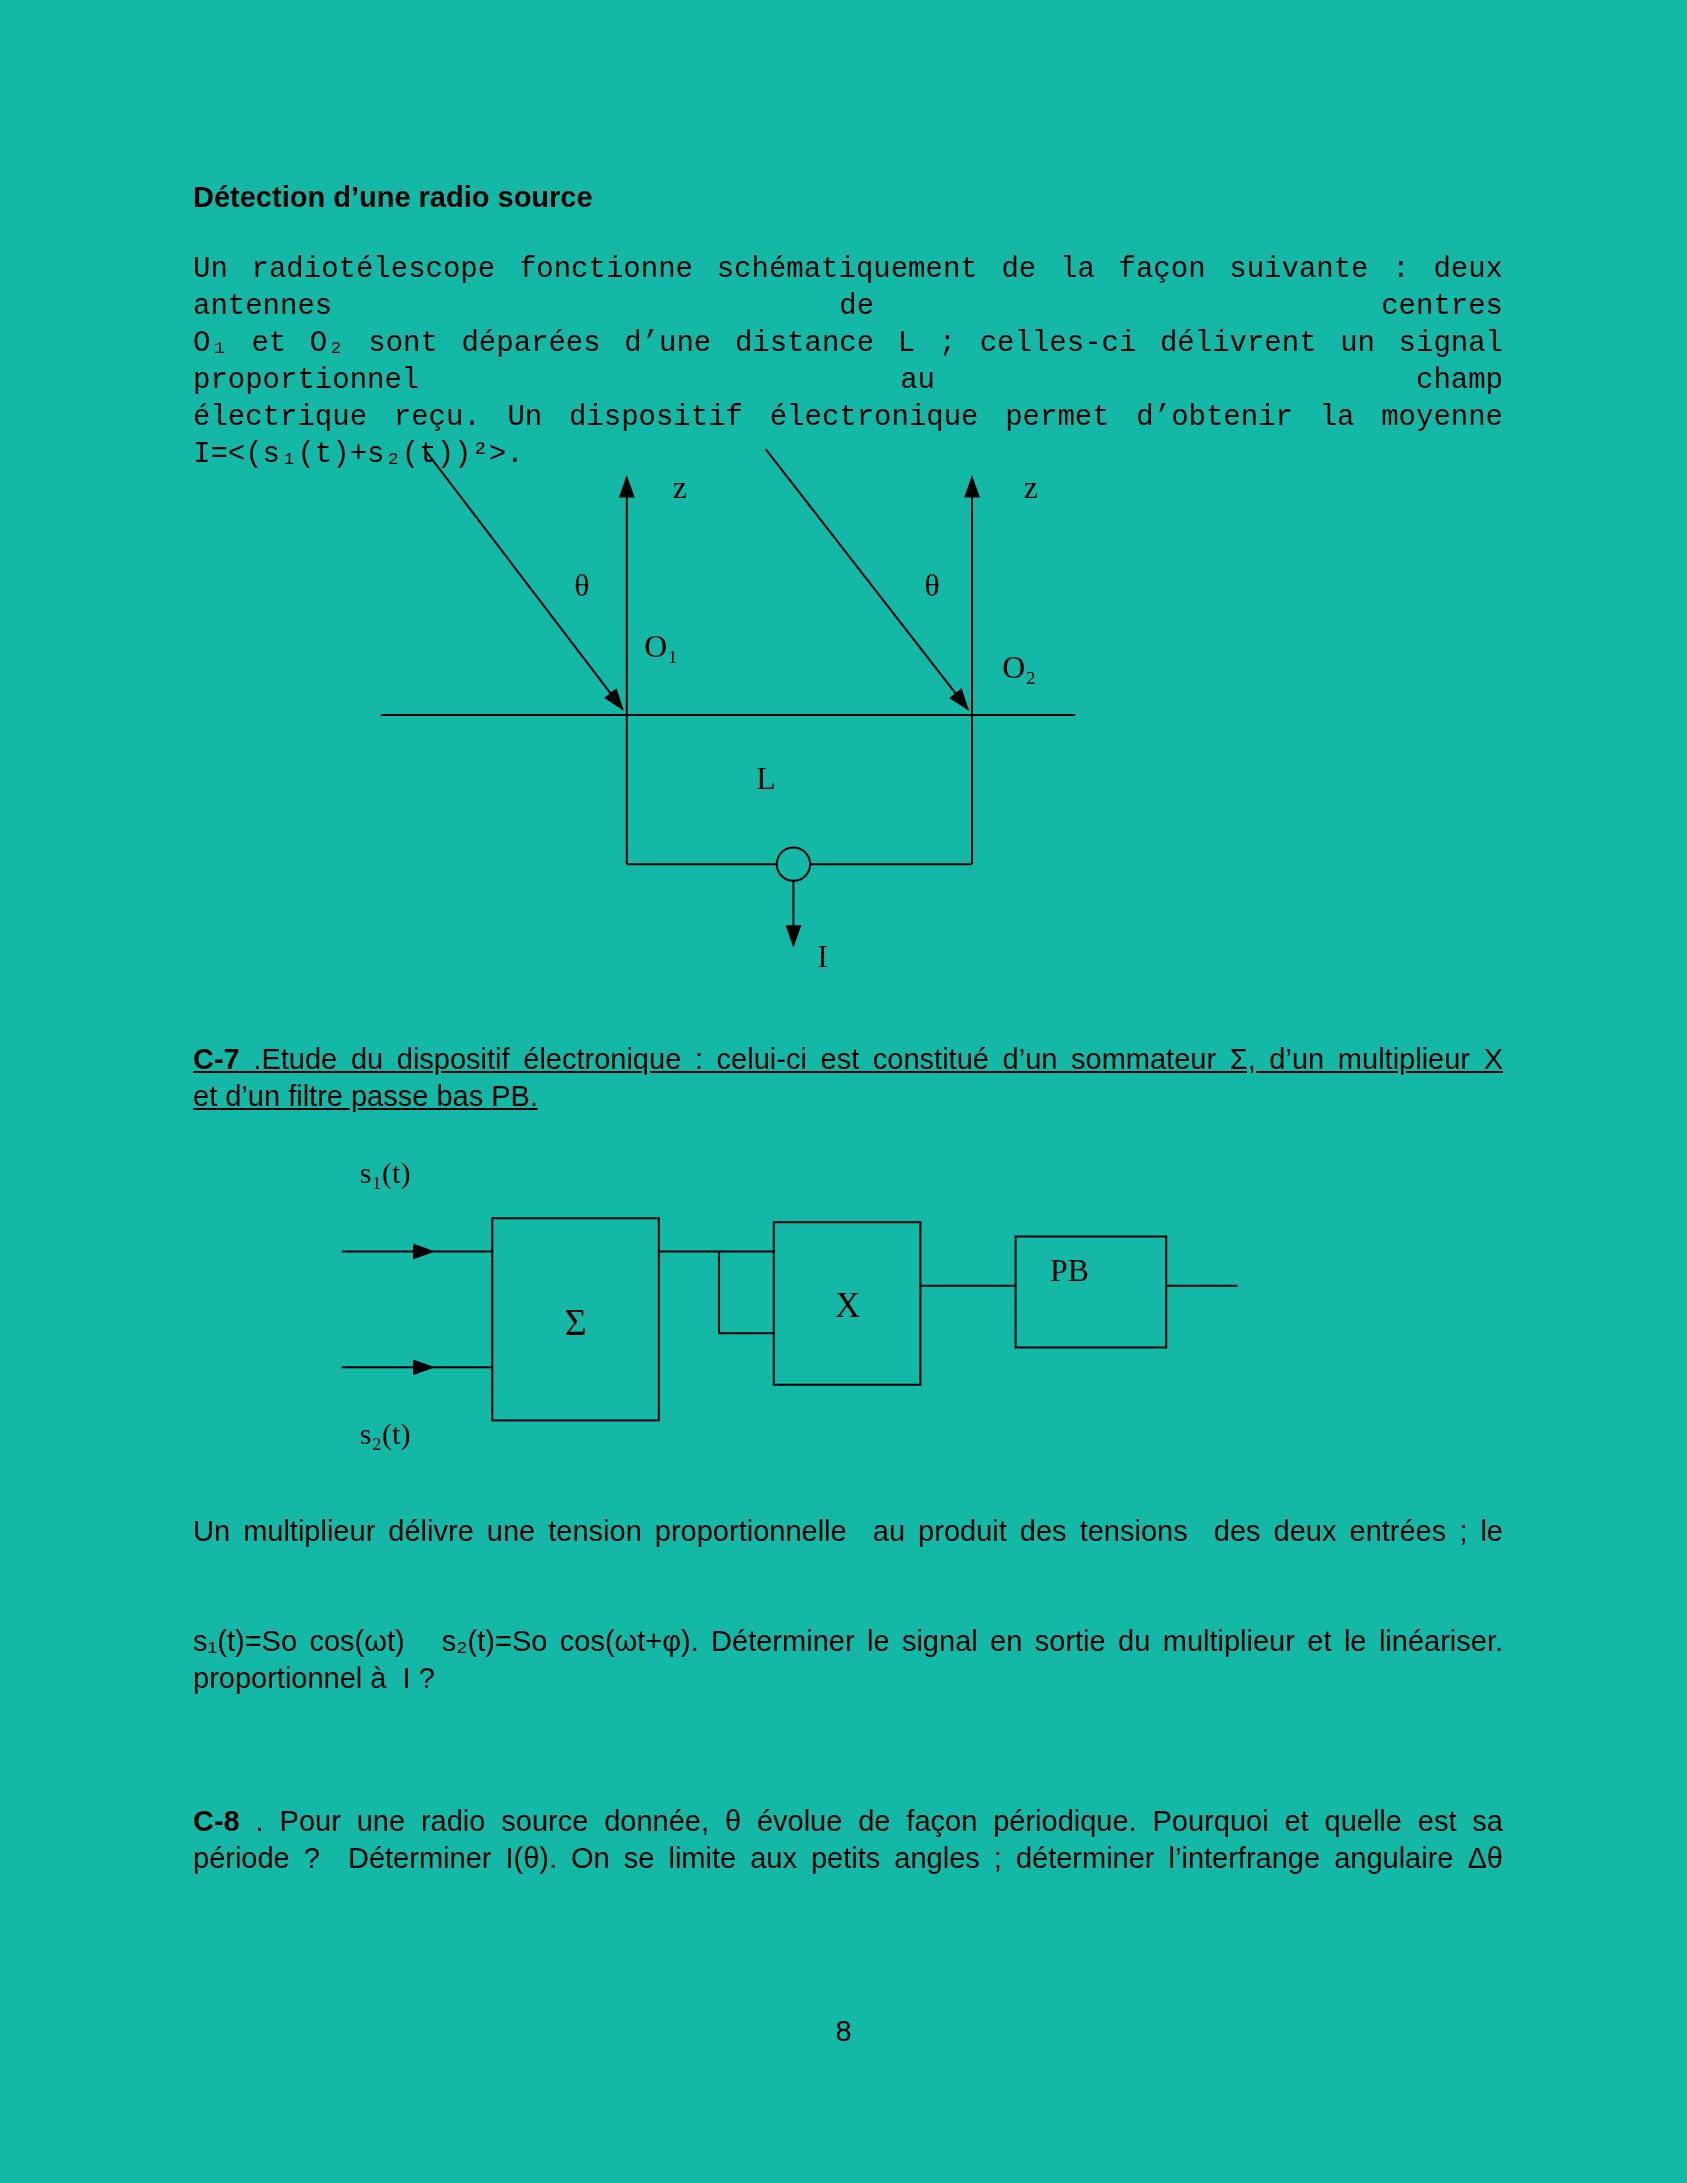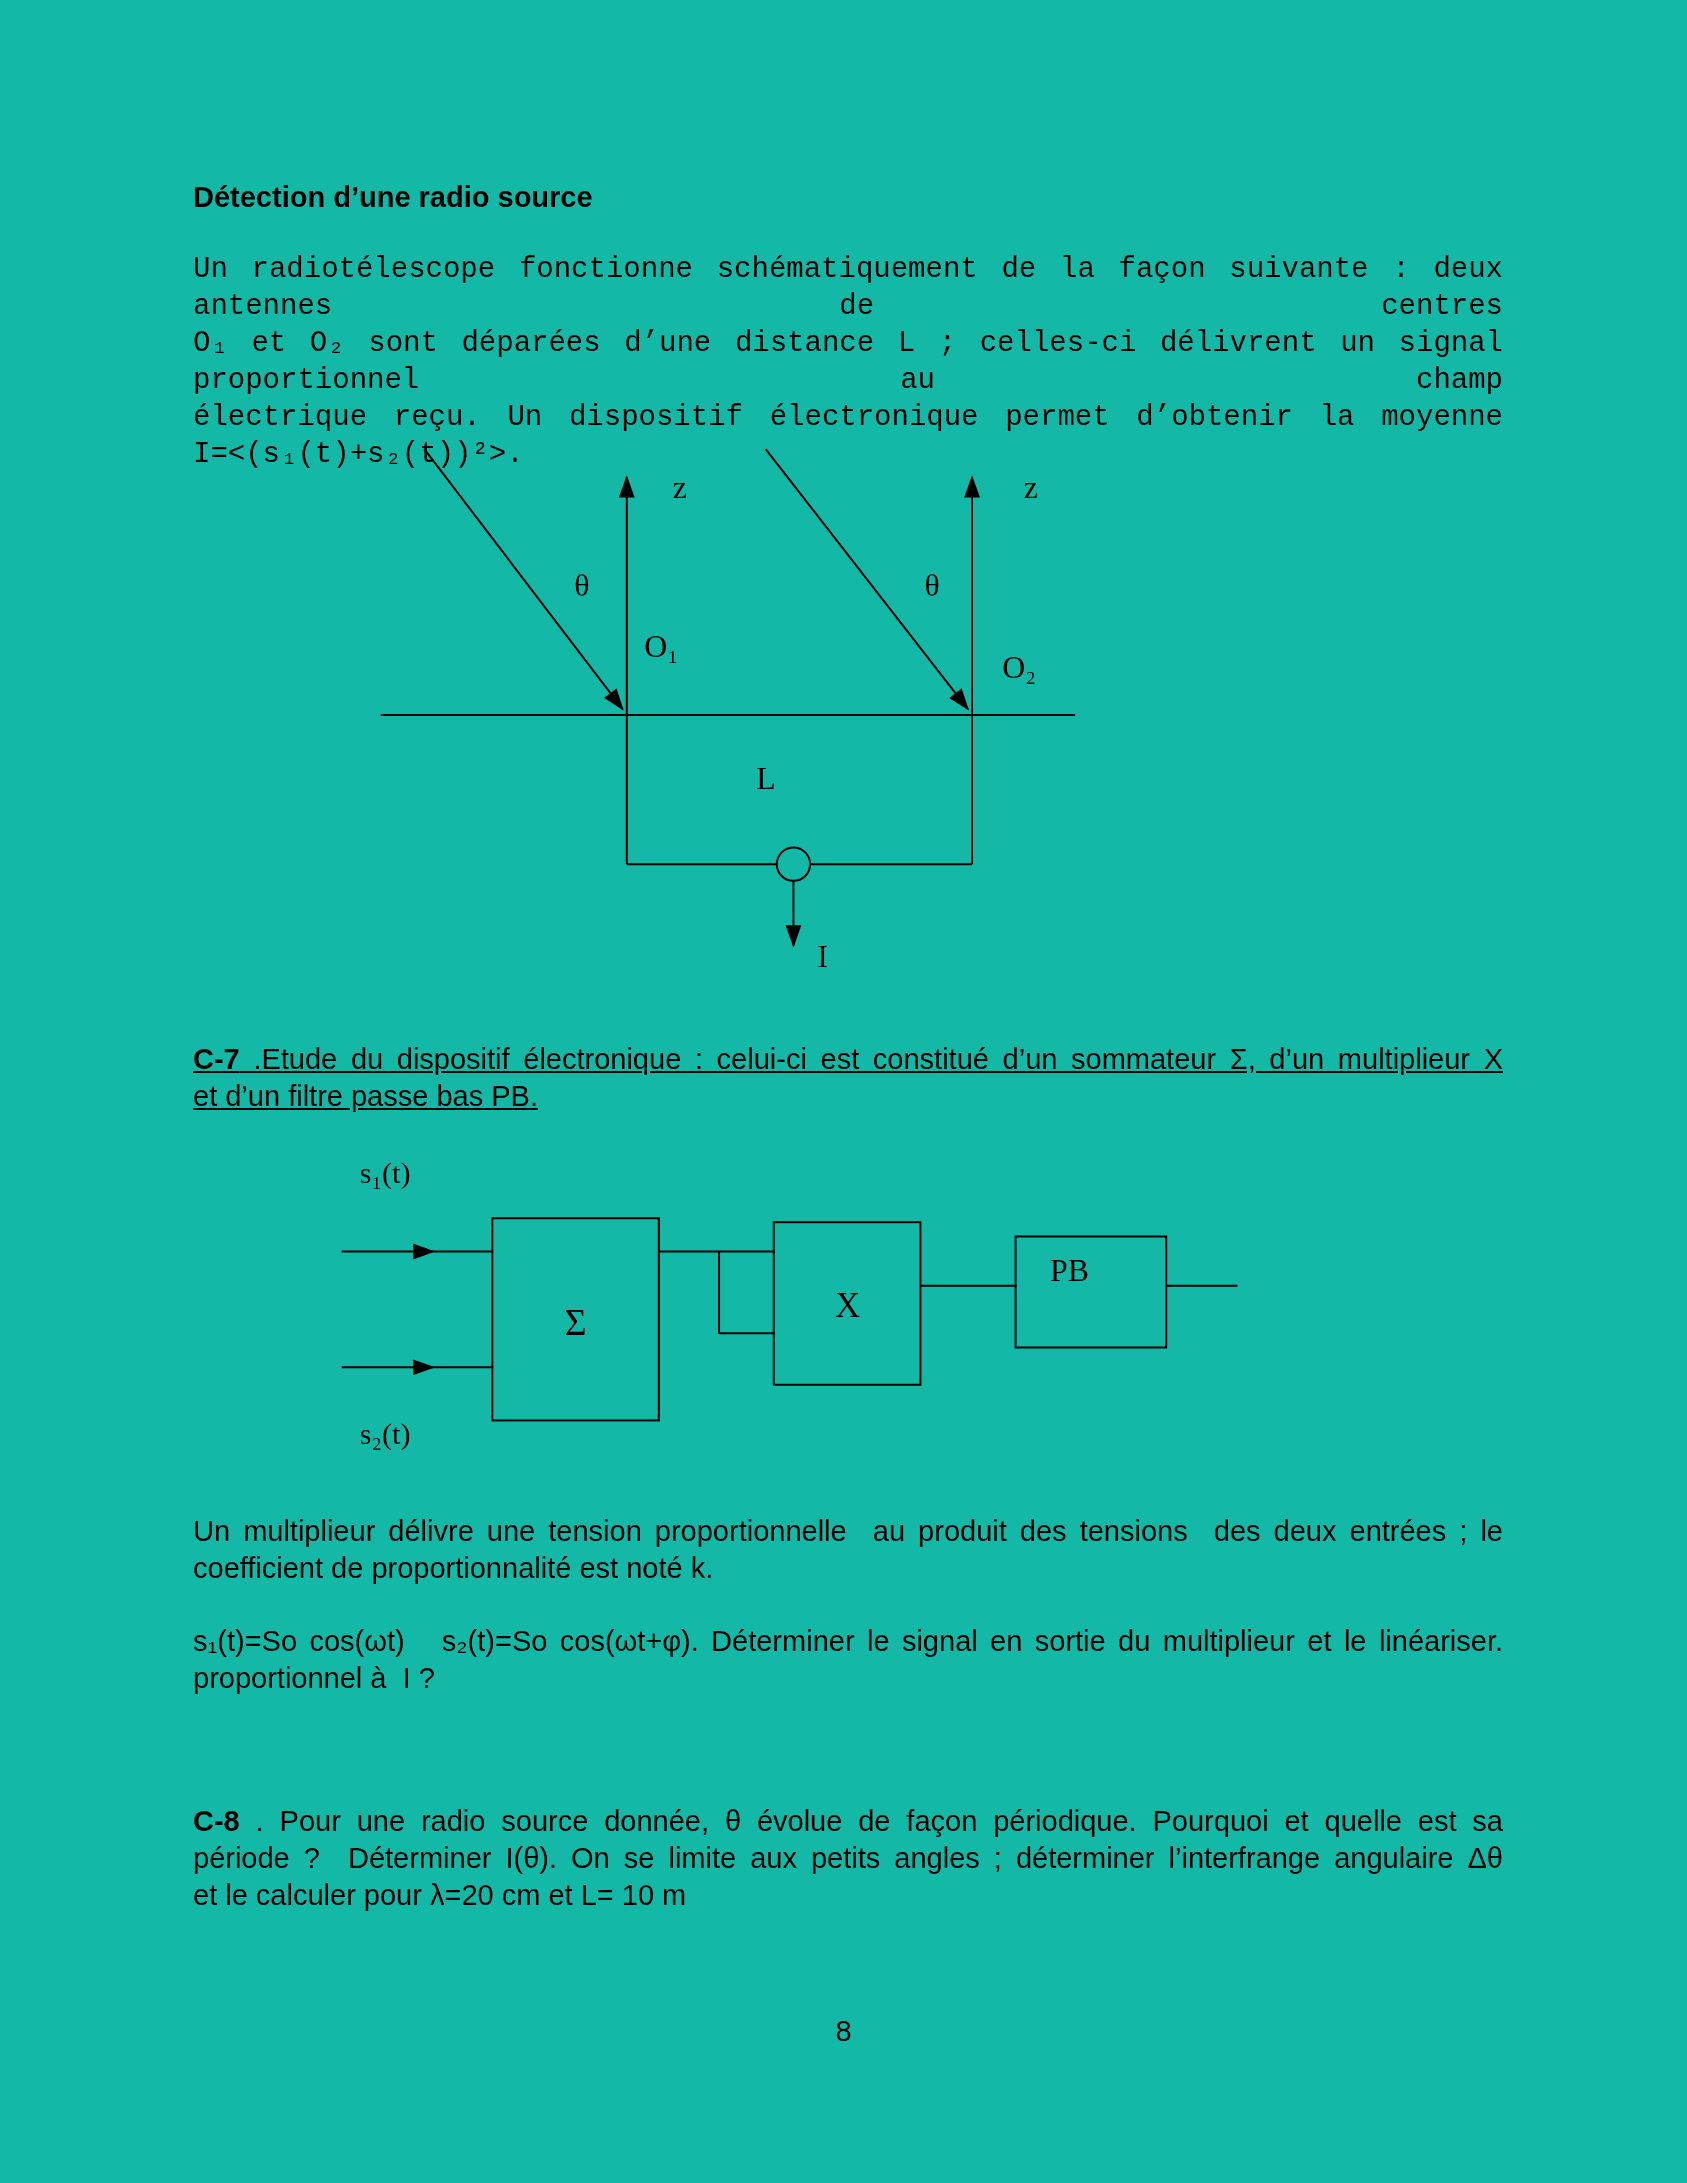--- a/index.html
+++ b/index.html
@@ -124,30 +124,28 @@
     <line class="ln" x1="740" y1="190" x2="861" y2="190"></line>
 
     <rect class="ln" x="860" y="128" width="190" height="140"></rect>
     <text x="928" y="184" font-size="40" text-anchor="middle">PB</text>
 
     <line class="ln" x1="1050" y1="190" x2="1140" y2="190"></line>
   </svg>
 
   <div class="abs para" style="left:193px; top:1513px;">
     <div class="jline">Un multiplieur délivre une tension proportionnelle&nbsp; au produit des tensions&nbsp; des deux entrées ; le</div>
-    <div>coefficient de proportionnalité est noté k.</div>
   </div>
 
   <div class="abs para" style="left:193px; top:1623px;">
     <div class="jline">s₁(t)=So cos(ωt)&nbsp;&nbsp;&nbsp;s₂(t)=So cos(ωt+φ). Déterminer le signal en sortie du multiplieur et le linéariser.</div>
     <div>proportionnel à&nbsp; I ?</div>
   </div>
 
   <div class="abs para" style="left:193px; top:1759px;margin-top:44px;">
     <div class="jline"><span class="bold">C-8</span><span> . Pour une radio source donnée, θ évolue de façon périodique. Pourquoi et quelle est sa</span></div>
     <div class="jline">période ?&nbsp; Déterminer I(θ). On se limite aux petits angles ; déterminer l’interfrange angulaire Δθ</div>
-    <div>et le calculer pour λ=20 cm et L= 10 m</div>
   </div>
 
   <div class="abs pagenum" style="top:2013px;">8</div>
 
 </div>
 
 
 </body></html>

